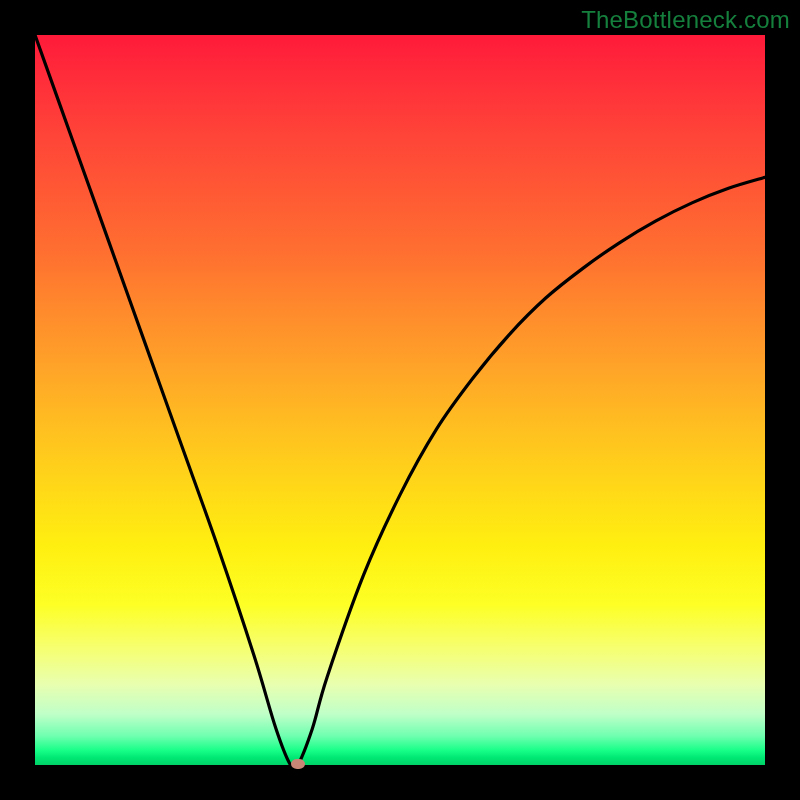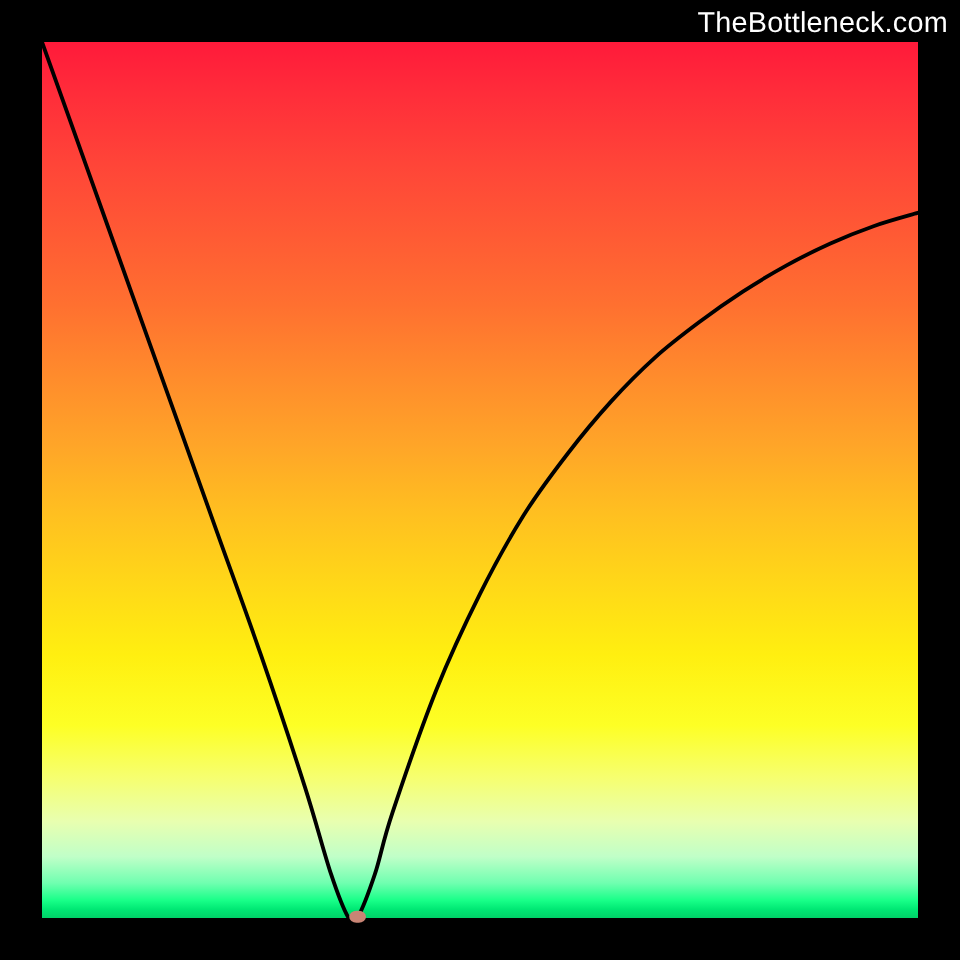--- a/index.html
+++ b/index.html
@@ -43,21 +43,21 @@
       #70ffb0 96%,
       #18ff88 98%,
       #00e874 99%,
       #00d268 100%
     );
   }
   .watermark {
     position: absolute;
     top: 6px;
     right: 10px;
-    color: #ffffff;
+    color: #15803d;
     font-size: 24px;
     letter-spacing: 0.2px;
     font-weight: 400;
   }
   svg.curve {
     position: absolute;
     left: 0;
     top: 0;
     width: 730px;
     height: 730px;

